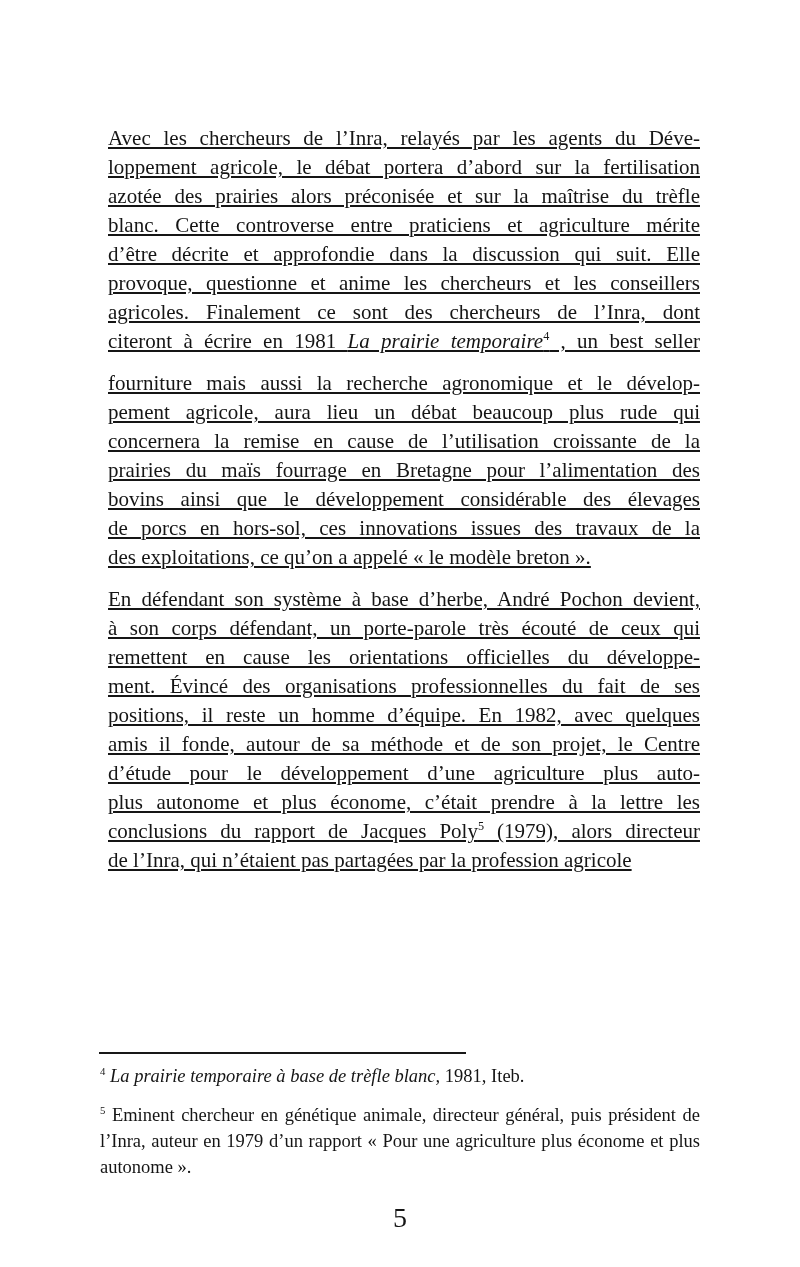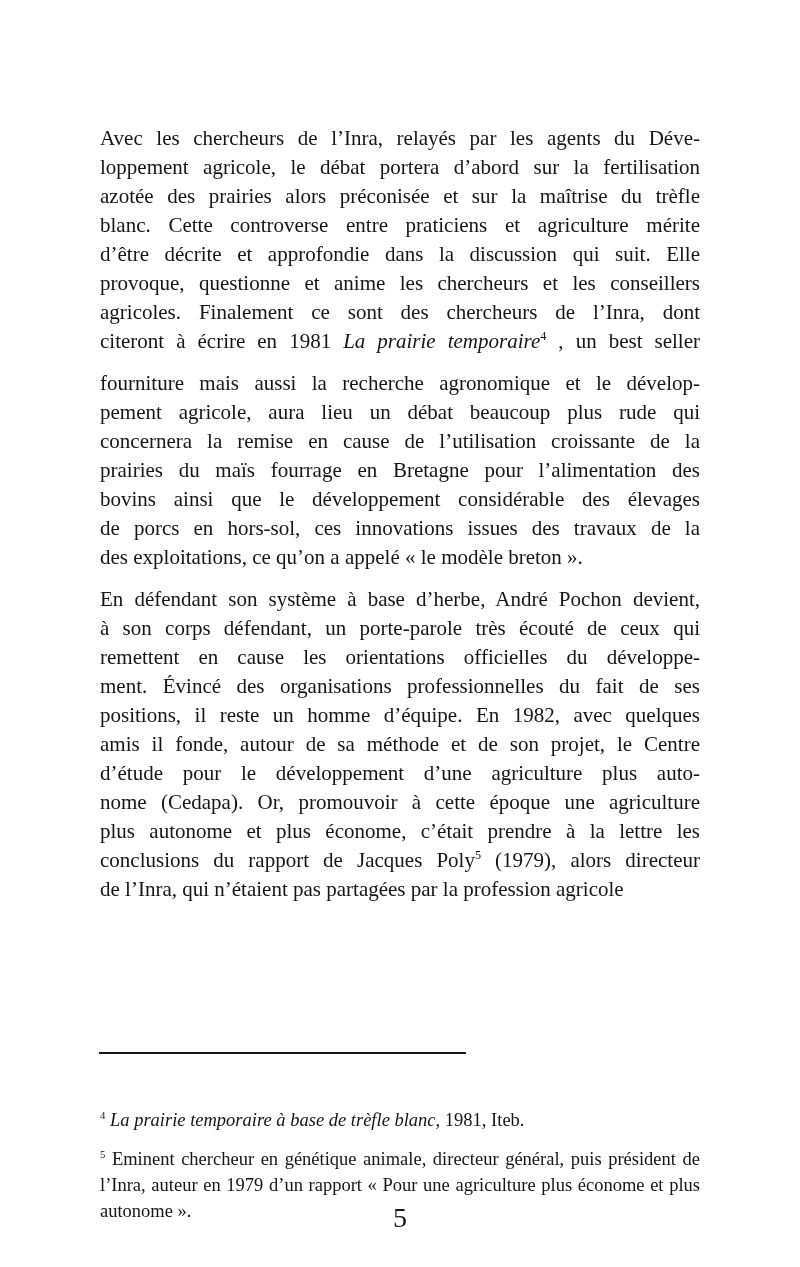--- a/index.html
+++ b/index.html
@@ -17,21 +17,22 @@
   }
   .text-block {
     position: absolute;
     left: 100px;
     top: 124px;
     width: 600px;
     font-size: 21px;
     line-height: 29px;
   }
   .paragraph {
-    margin: 0 0 13px 0;
+    margin: 0 0 13px 8px;
+    text-decoration: underline;
   }
   .line {
     white-space: nowrap;
     height: 29px;
     text-align: justify;
     text-align-last: justify;
   }
   .line.last {
     text-align-last: left;
   }
@@ -45,21 +46,21 @@
     position: absolute;
     left: 99px;
     top: 1052px;
     width: 367px;
     height: 2px;
     background: #181818;
   }
   .footnotes {
     position: absolute;
     left: 100px;
-    top: 1107px;
+    top: 1063px;
     width: 600px;
     font-size: 18.5px;
     line-height: 26px;
   }
   .footnotes .line {
     height: 26px;
   }
   .footnote {
     margin: 0 0 13px 0;
   }
@@ -98,21 +99,20 @@
         <div class="line last">des exploitations, ce qu’on a appelé « le modèle breton ».</div>
       </div>
       <div class="paragraph">
         <div class="line">En défendant son système à base d’herbe, André Pochon devient,</div>
         <div class="line">à son corps défendant, un porte-parole très écouté de ceux qui</div>
         <div class="line">remettent en cause les orientations officielles du développe-</div>
         <div class="line">ment. Évincé des organisations professionnelles du fait de ses</div>
         <div class="line">positions, il reste un homme d’équipe. En 1982, avec quelques</div>
         <div class="line">amis il fonde, autour de sa méthode et de son projet, le Centre</div>
         <div class="line">d’étude pour le développement d’une agriculture plus auto-</div>
-        <div class="line">nome (Cedapa). Or, promouvoir à cette époque une agriculture</div>
         <div class="line">plus autonome et plus économe, c’était prendre à la lettre les</div>
         <div class="line">conclusions du rapport de Jacques Poly<sup>5</sup> (1979), alors directeur</div>
         <div class="line last">de l’Inra, qui n’étaient pas partagées par la profession agricole</div>
       </div>
     </div>
 </div>
 
 <div class="footnote-rule"></div>
 
 <div class="footnotes">

